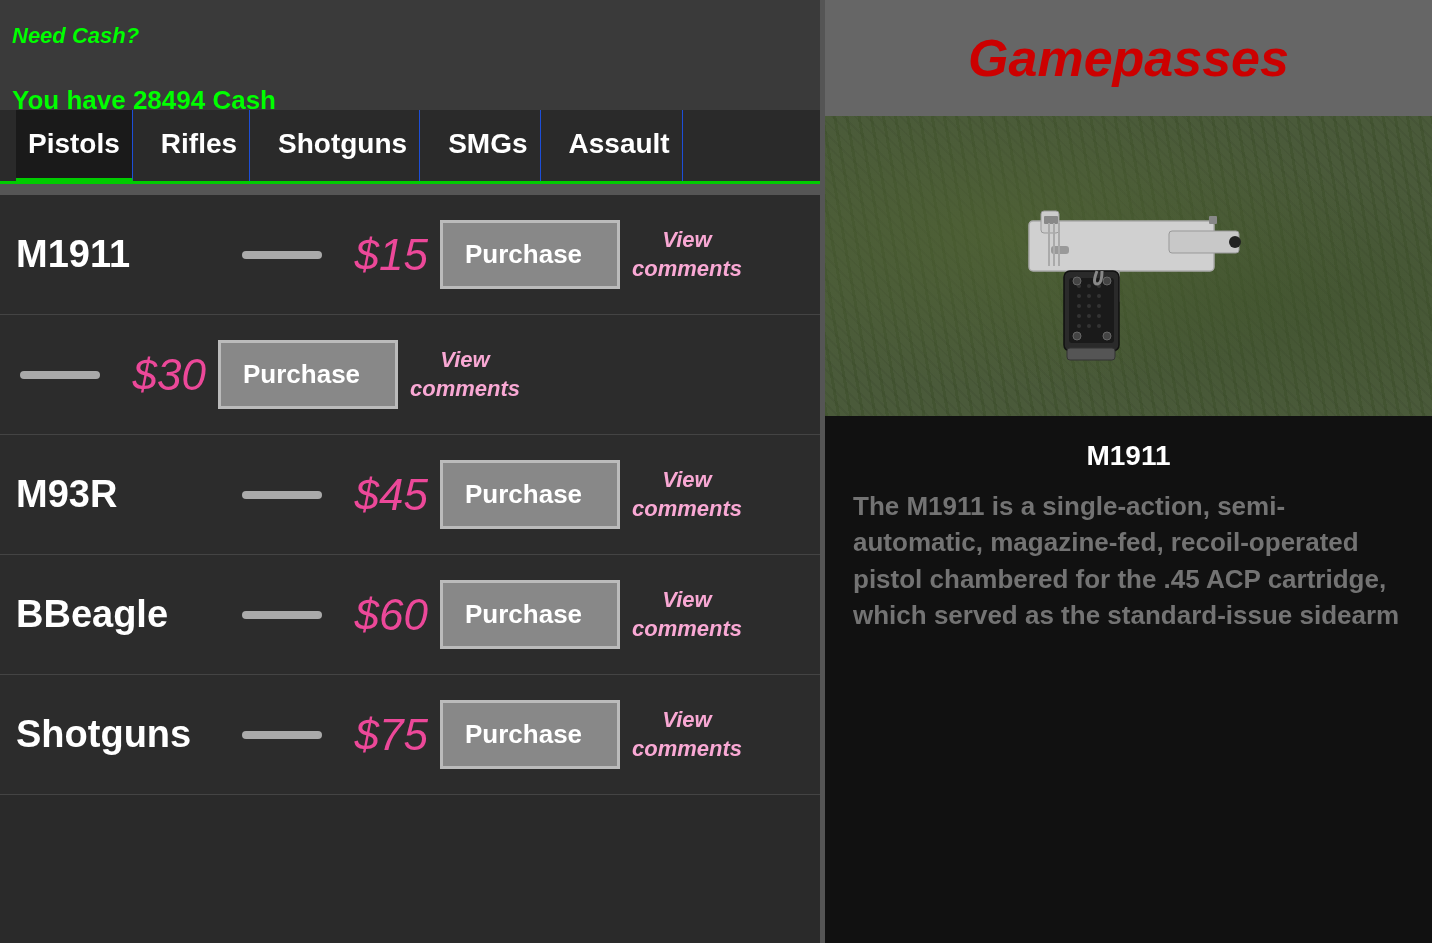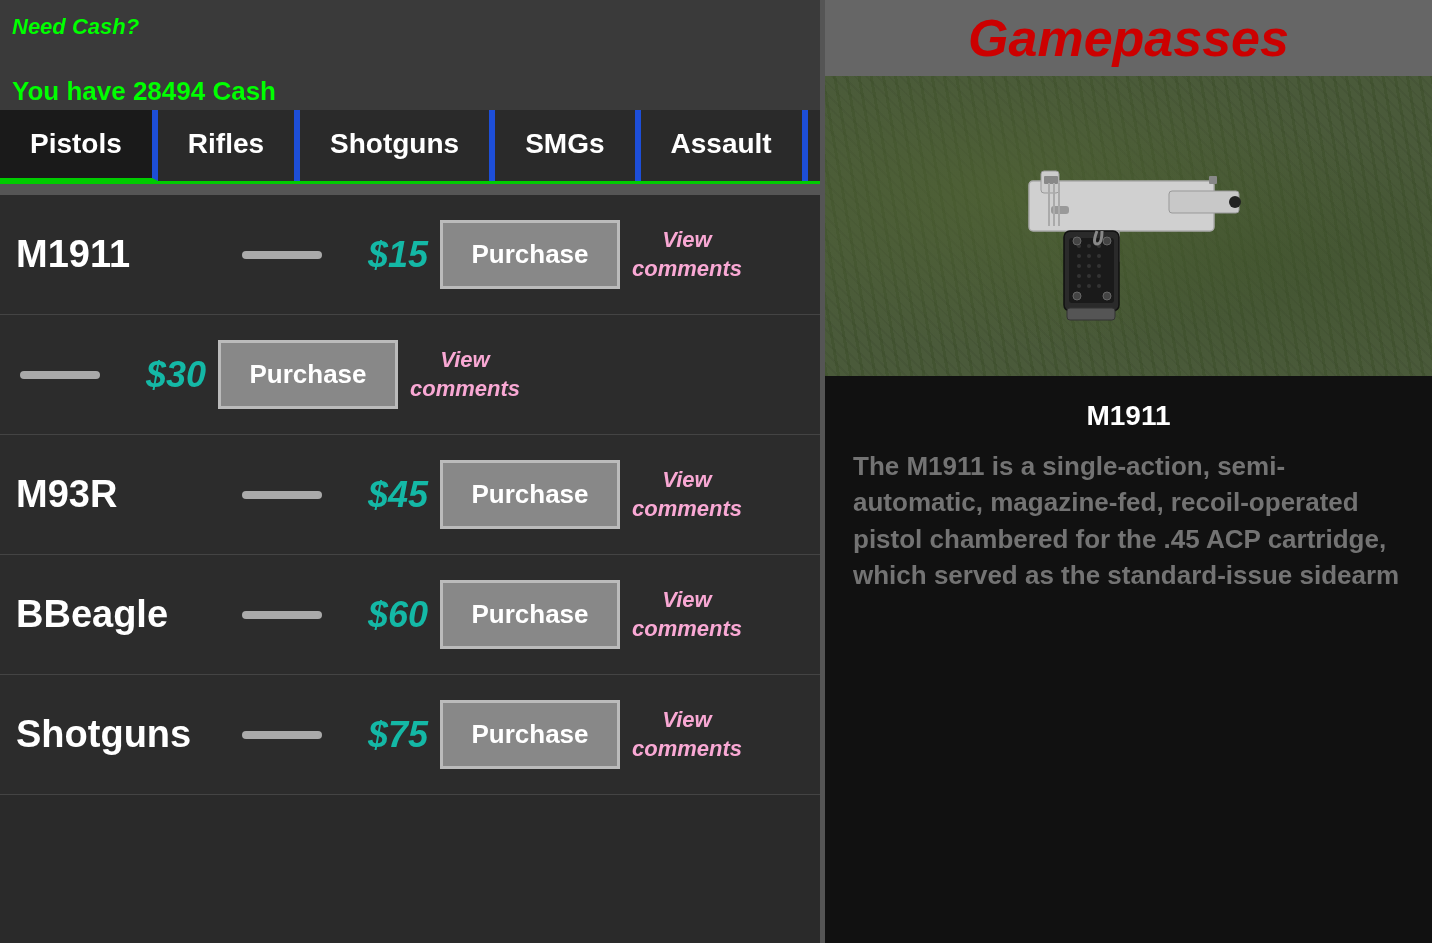--- a/index.html
+++ b/index.html
@@ -12,21 +12,21 @@
       position: relative;
     }
 
     
     #top-bar {
       position: absolute;
       top: 0;
       left: 0;
       width: 820px;
       background: #3a3a3a;
-      padding: 14px 12px;
+      padding: 23px 12px;
       display: flex;
       flex-direction: column;
       gap: 4px;
     }
     #need-cash {
       color: #00ff00;
       font-style: italic;
       font-size: 22px;
       font-weight: bold;
     }
@@ -42,27 +42,28 @@
       position: absolute;
       top: 110px;
       left: 0;
       width: 820px;
       background: #2a2a2a;
       display: flex;
       flex-direction: row;
       border-bottom: 3px solid #00cc00;
     }
     .tab {
-      padding: 18px 30px;
+      padding: 18px 12px;
       font-size: 28px;
       font-weight: 900;
       color: white;
       cursor: pointer;
       background: #2a2a2a;
-      border-right: 6px solid #1d4ed8;
+      border-right: 1px solid #1d4ed8;
+      margin-left: 16px;
     }
     .tab.active {
       background: #1a1a1a;
       border-bottom: 3px solid #00cc00;
     }
 
     
     #weapon-list {
       position: absolute;
       top: 195px;
@@ -90,37 +91,37 @@
     .weapon-bar {
       display: inline-block;
       width: 80px;
       height: 8px;
       background: #aaa;
       border-radius: 4px;
       margin: 0 4px;
       flex-shrink: 0;
     }
     .weapon-price {
-      font-size: 36px;
-      font-weight: bold;
-      color: #14b8a6;
+      font-size: 44px;
+      font-weight: normal;
+      color: #ec4899;
       font-style: italic;
       min-width: 90px;
       text-align: right;
     }
     .purchase-btn {
       background: #888;
       color: white;
       font-size: 26px;
       font-weight: 900;
       border: 3px solid #bbb;
       padding: 16px 22px;
       cursor: pointer;
       min-width: 180px;
-      text-align: center;
+      text-align: left;
       flex-shrink: 0;
     }
     .view-comments {
       color: #f9a8d4;
       font-size: 22px;
       font-style: italic;
       font-weight: bold;
       min-width: 110px;
       text-align: center;
       cursor: pointer;
@@ -138,21 +139,21 @@
       display: flex;
       flex-direction: column;
     }
     #gamepasses-title {
       background: #666;
       text-align: center;
       font-size: 52px;
       font-weight: 900;
       color: #cc0000;
       font-style: italic;
-      padding: 8px;
+      padding: 28px;
       font-family: 'Arial Black', Arial, sans-serif;
     }
     #weapon-image-area {
       background: #4a5a3a;
       background-image: 
         repeating-linear-gradient(
           45deg,
           rgba(0,0,0,0.05) 0px,
           rgba(0,0,0,0.05) 2px,
           transparent 2px,

